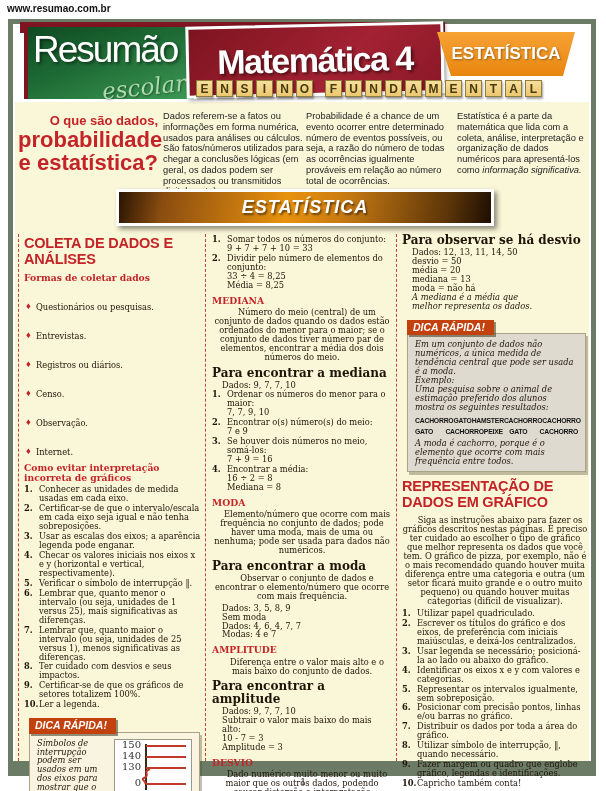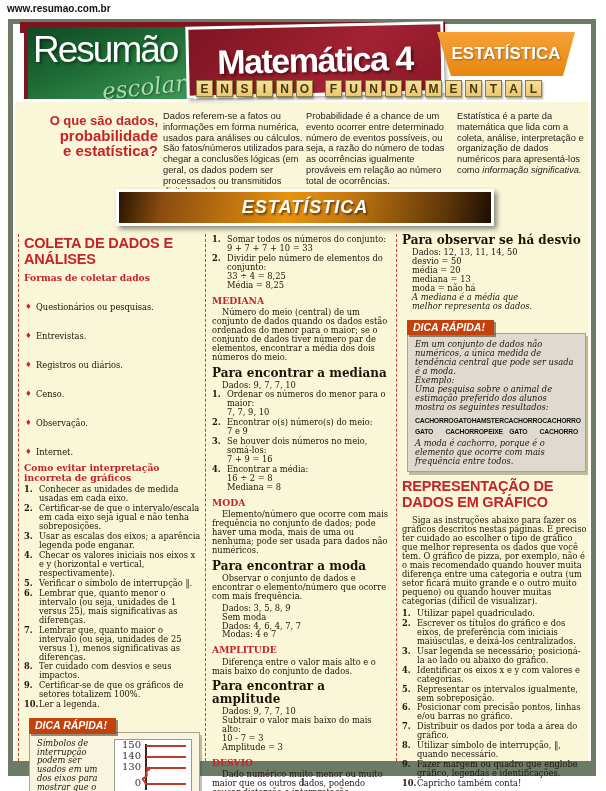--- a/index.html
+++ b/index.html
@@ -34,21 +34,21 @@
   .tiles { position:absolute; left:196px; top:80px; display:flex; }
   .tile-word { display:flex; gap:3px; }
   .tile-gap { width:12px; }
   .tile { width:17px; height:17px; background:linear-gradient(180deg,#F7DF9B,#ECC76E); border:1px solid #8F7C3F;
           box-shadow:1px 2px 2px rgba(0,0,0,.35); color:#473A0F; font-family:"Liberation Sans",sans-serif; font-weight:bold;
           font-size:12px; display:flex; align-items:center; justify-content:center; }
 
   
   .question { position:absolute; left:18px; top:114px; width:140px; text-align:right; color:#C42428;
               font-family:"Liberation Sans",sans-serif; font-weight:bold; line-height:1.05; }
-  .q1 { font-size:13px; } .q2,.q3 { font-size:15px; }
+  .q1 { font-size:13px; } .q2,.q3 { font-size:22px; }
   .intro-col { position:absolute; top:111px; font-family:"Liberation Sans",sans-serif; font-size:9.3px; line-height:1.16; color:#1d1d1d; }
   #introc1 { left:163px; width:150px; } #introc2 { left:306px; width:148px; } #introc3 { left:457px; width:128px; }
   .it { font-style:italic; }
 
   .banner { position:absolute; left:116px; top:189px; width:378px; height:37px; border:3px solid #fff;
             background:linear-gradient(100deg,#2A1503 0%,#8A4D10 12%,#E8920E 45%,#C97B12 60%,#5C3509 88%,#1D0E02 100%);
             box-shadow:3px 3px 5px rgba(0,0,0,.45); display:flex; align-items:center; justify-content:center; }
   .banner-text { font-family:"Liberation Sans",sans-serif; font-weight:bold; font-style:italic; font-size:18px; color:#fff;
                  letter-spacing:1px; text-shadow:1.5px 1.5px 2px rgba(0,0,0,.5); }
 
@@ -56,21 +56,21 @@
   .col { position:absolute; top:234px; font-size:8.3px; line-height:1.08; }
   .col-left { left:24px; width:178px; }
   .col-mid { left:212px; width:180px; }
   .col-right { left:402px; width:186px; }
   .vr { position:absolute; top:234px; height:527px; border-left:1px dashed #C84040; }
   #vr0 { left:18px; } #vr1 { left:205px; } #vr2 { left:396px; }
 
   .h2 { font-family:"Liberation Sans",sans-serif; font-weight:bold; color:#C42428; font-size:14.5px; line-height:1.08;
         margin:2px 0 6px; letter-spacing:-.2px; }
   .h3 { color:#C42428; font-weight:bold; font-size:9.2px; line-height:1.1; margin:6px 0 2px; }
-  p.body { margin:0 0 3px; text-indent:10px; }
+  p.body { margin:0 0 3px; text-indent:10px;text-align:center; }
   .how { font-weight:bold; font-size:12px; margin:5px 0 1px; }
   .lines { white-space:pre-line; margin-left:10px; }
   .note-italic { font-style:italic; margin-left:10px; white-space:pre-line; }
 
   .bullet-list { list-style:none; margin:1px 0 2px; }
   .bullet-list li { position:relative; padding-left:12px; margin-bottom:1px;margin-top:20px; }
   .bullet-list li::before { content:"♦"; position:absolute; left:1px; top:0; color:#C42428; font-size:7.5px; }
   .num-list { list-style:none; counter-reset:n; margin:1px 0 2px; }
   .num-list li { counter-increment:n; position:relative; padding-left:15px; margin-bottom:1px; white-space:pre-line; }
   .num-list li::before { content:counter(n) "."; position:absolute; left:0; font-weight:bold; }

